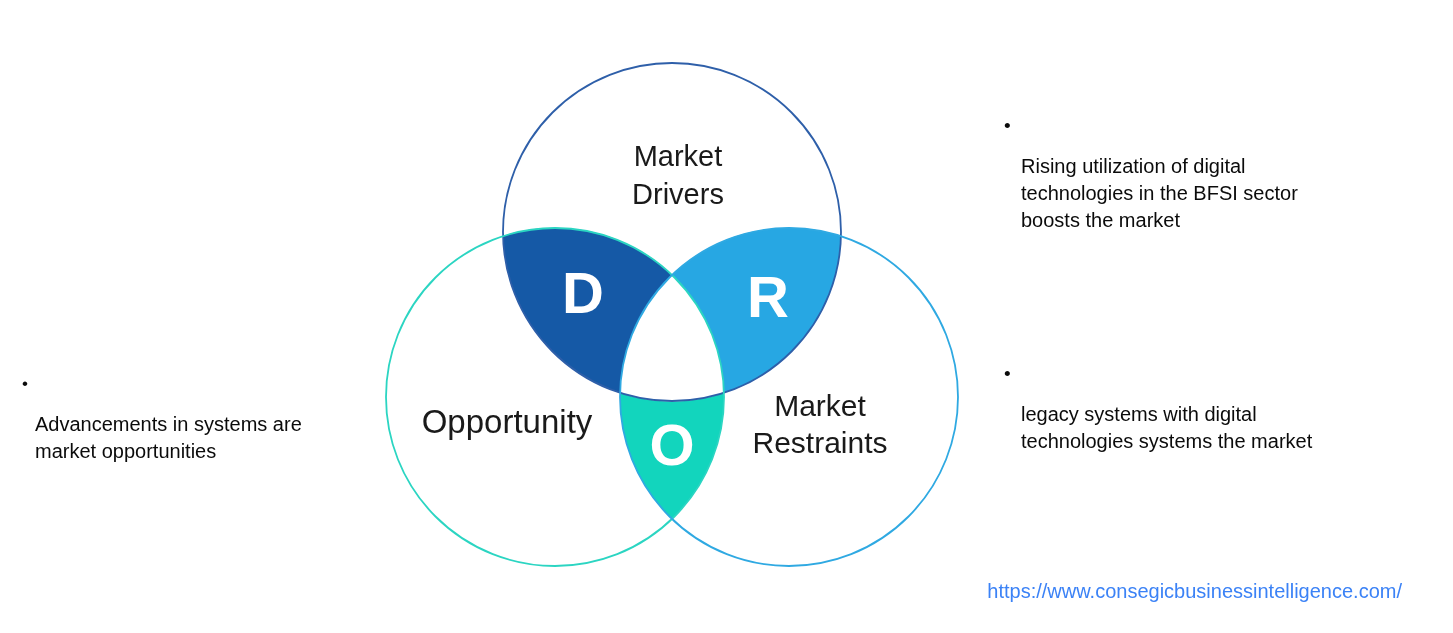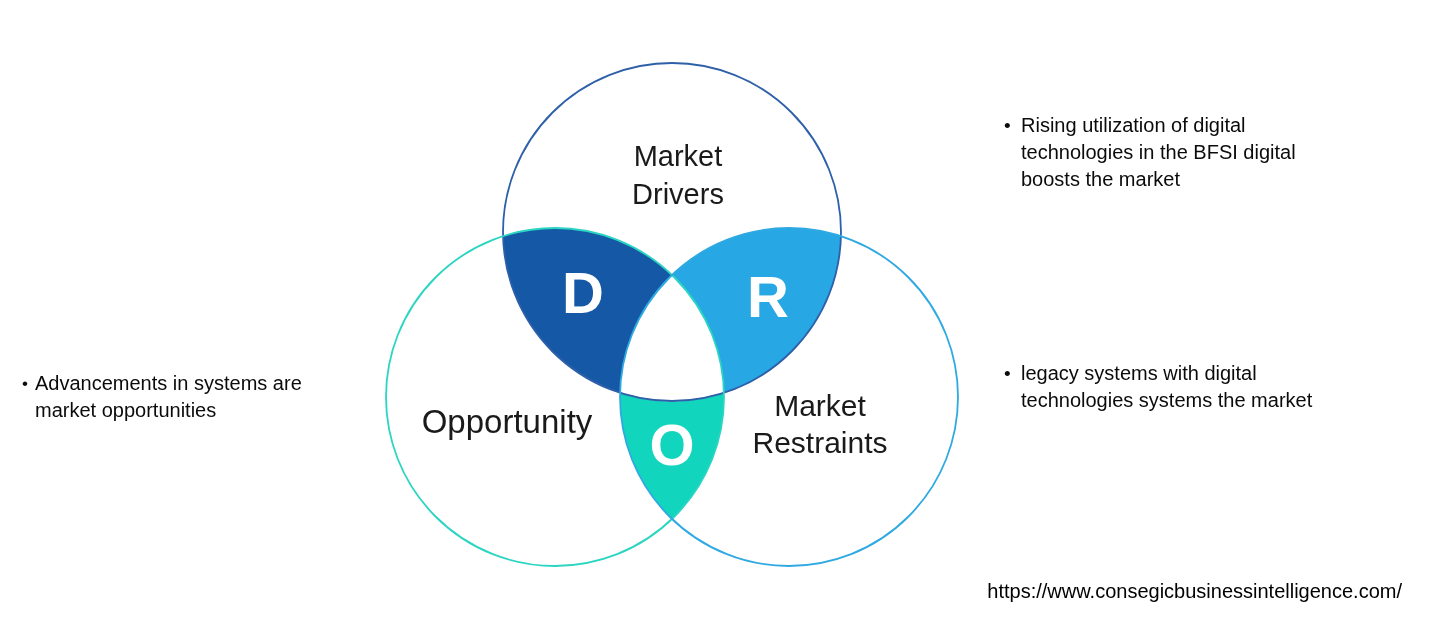--- a/index.html
+++ b/index.html
@@ -40,28 +40,28 @@
     line-height: 27px;
     font-weight: 500;
   }
   .bullet .marker {
     flex: 0 0 auto;
     width: 17px;
     font-size: 19px;
     line-height: 27px;
   }
   .bullet.left-bullet .marker { width: 13px; font-size: 17px; }
-  .bullet .lines { flex: 1 1 auto; }
+  .bullet .lines { flex: 1 1 auto; margin-top: 41px; }
   .footer-url {
     position: absolute;
     right: 51px;
     top: 578px;
     font-size: 20px;
     line-height: 26px;
-    color: #000000;
+    color: #3b82f6;
     font-weight: 400;
   }
 </style>
 </head>
 <body>
 
 <div class="canvas">
 
   <svg class="venn-svg" width="1453" height="633" viewBox="0 0 1453 633">
 
@@ -93,21 +93,21 @@
     <div class="lines">
       <div>Advancements in systems are</div>
       <div>market opportunities</div>
     </div>
   </div>
 
   <div class="bullet" style="left:1004px; top:112px; width:400px;">
     <span class="marker">•</span>
     <div class="lines">
       <div>Rising utilization of digital</div>
-      <div>technologies in the BFSI digital</div>
+      <div>technologies in the BFSI sector</div>
       <div>boosts the market</div>
     </div>
   </div>
 
   <div class="bullet" style="left:1004px; top:360px; width:410px;">
     <span class="marker">•</span>
     <div class="lines">
       <div>legacy systems with digital</div>
       <div>technologies systems the market</div>
     </div>

